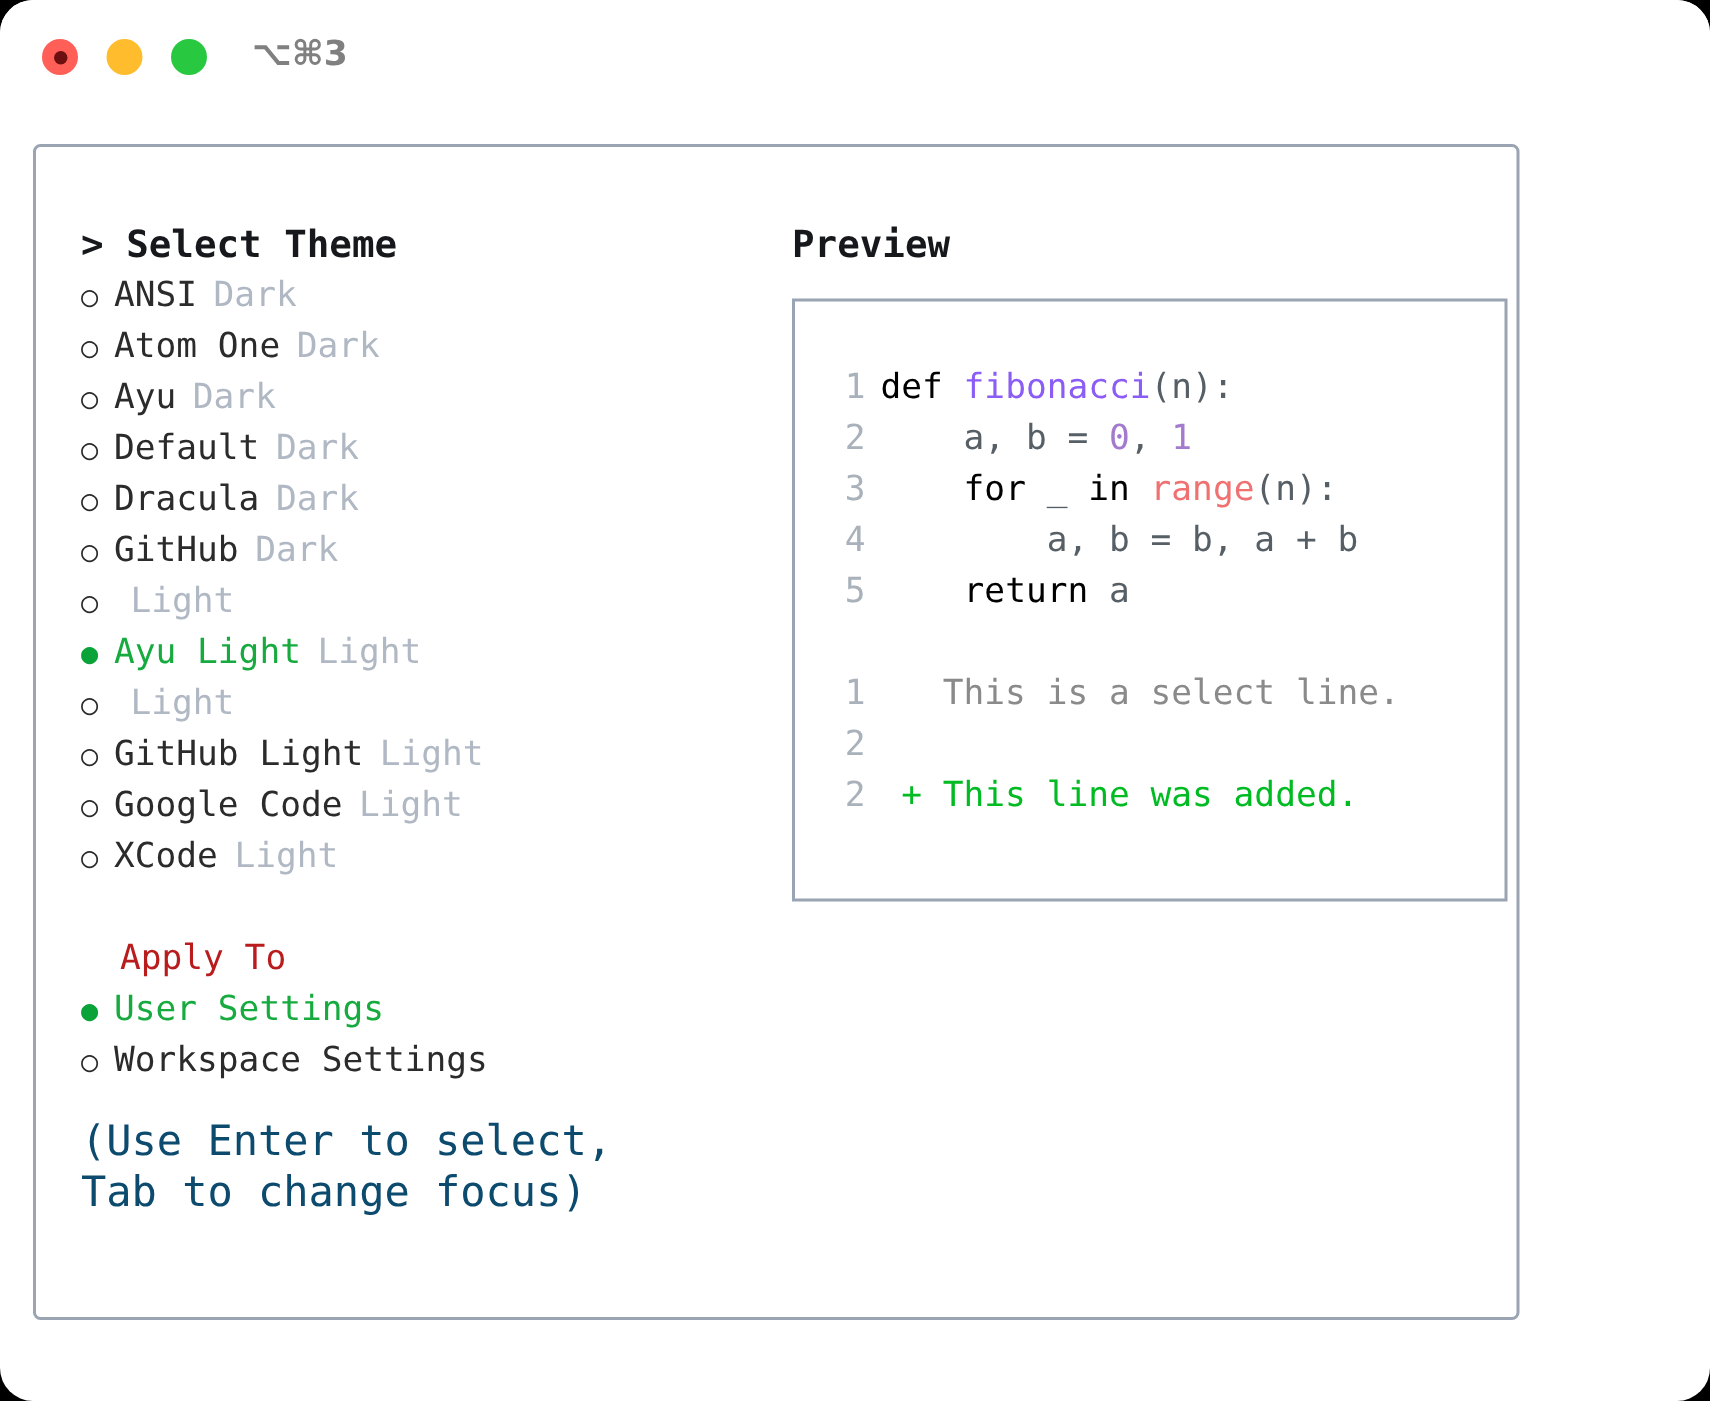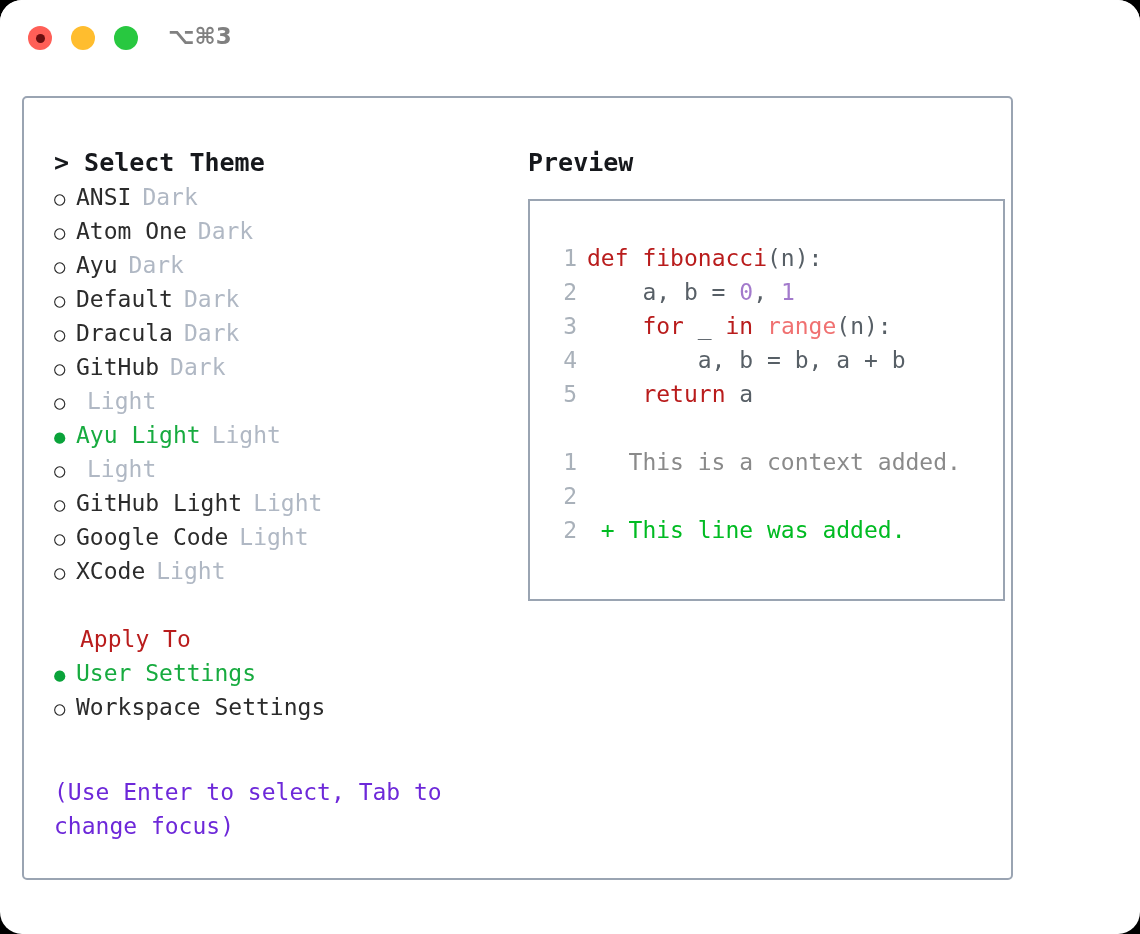--- a/index.html
+++ b/index.html
@@ -126,25 +126,25 @@
     font-family: "DejaVu Sans Mono", monospace;
     font-size: 23px;
     color: #b91c1c;
     line-height: 34px;
     height: 34px;
     padding-left: 26px;
     white-space: pre;
   }
 
   #hint-text {
-    margin-top: 51px;
-    font-family: "DejaVu Sans Mono", monospace;
-    font-size: 23px;
-    line-height: 34px;
-    color: #6d28d9;
+    margin-top: 20px;
+    font-family: "DejaVu Sans Mono", monospace;
+    font-size: 28px;
+    line-height: 34px;
+    color: #0c4a6e;
     width: 405px;
     white-space: pre-wrap;
   }
 
   
   #preview-column {
     position: absolute;
     left: 504px; top: 48px;
     width: 500px;
   }
@@ -179,22 +179,22 @@
   .lineno {
     display: inline-block;
     width: 30px;
     flex: 0 0 30px;
     text-align: right;
     color: #a9b1ba;
     margin-right: 10px;
   }
   .blank-line { height: 34px; }
 
-  .tok-kw      { color: #b91c1c; }
-  .tok-fn      { color: #b91c1c; text-align: right; }
+  .tok-kw      { color: #000000; }
+  .tok-fn      { color: #8b5cf6; text-align: right; }
   .tok-builtin { color: #f07171; }
   .tok-num     { color: #a37acc; }
   .tok-plain   { color: #575f66; }
   .tok-ctx     { color: #8a8a8a; }
   .tok-del     { color: #c20d0d; }
   .tok-add     { color: #00bb22; }
 </style>
 </head>
 <body>
 
@@ -244,21 +244,21 @@
       <div id="preview-box">
         <div id="code-block">
             <div class="code-line"><span class="lineno">1</span><span class="tok-kw">def </span><span class="tok-fn">fibonacci</span><span class="tok-plain">(n):</span></div>
             <div class="code-line"><span class="lineno">2</span><span class="tok-plain">    a, b = </span><span class="tok-num">0</span><span class="tok-plain">, </span><span class="tok-num">1</span></div>
             <div class="code-line"><span class="lineno">3</span><span class="tok-plain">    </span><span class="tok-kw">for</span><span class="tok-plain"> _ </span><span class="tok-kw">in</span><span class="tok-plain"> </span><span class="tok-builtin">range</span><span class="tok-plain">(n):</span></div>
             <div class="code-line"><span class="lineno">4</span><span class="tok-plain">        a, b = b, a + b</span></div>
             <div class="code-line"><span class="lineno">5</span><span class="tok-plain">    </span><span class="tok-kw">return</span><span class="tok-plain"> a</span></div>
           </div>
         <div class="blank-line"></div>
         <div id="diff-block">
-            <div class="code-line"><span class="lineno">1</span><span class="tok-ctx">   This is a context added.</span></div>
+            <div class="code-line"><span class="lineno">1</span><span class="tok-ctx">   This is a select line.</span></div>
             <div class="code-line"><span class="lineno">2</span></div>
             <div class="code-line"><span class="lineno">2</span><span class="tok-add"> + This line was added.</span></div>
           </div>
       </div>
     </div>
 
   </div>
 </div>
 
 </body></html>

